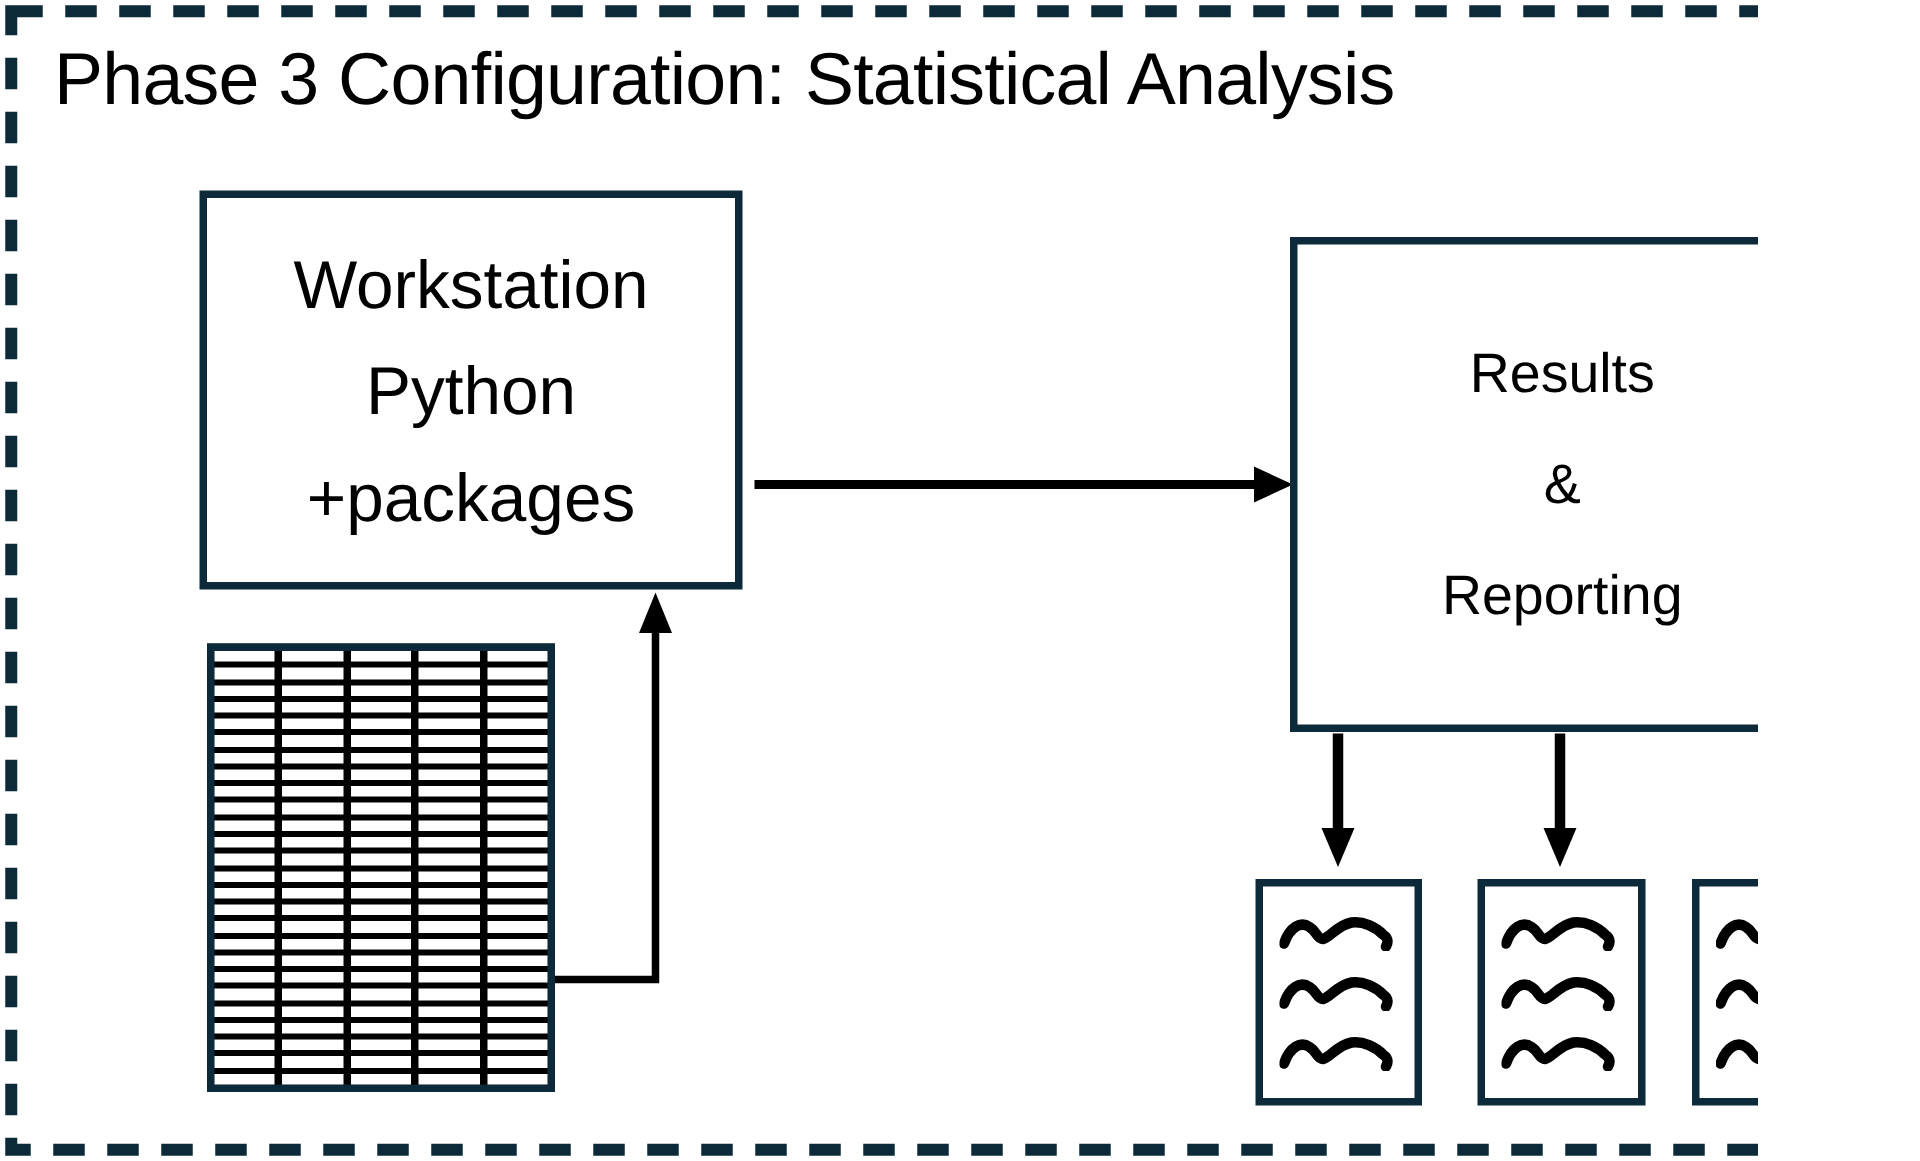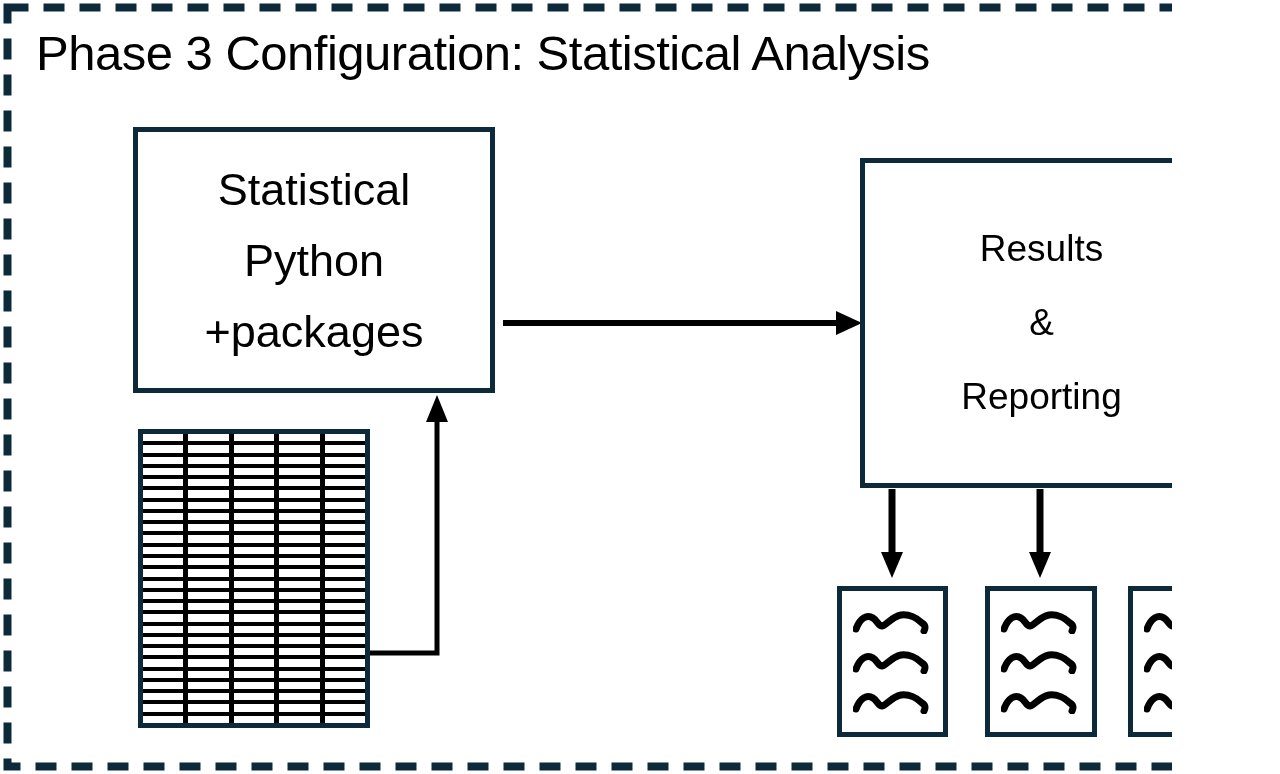--- a/index.html
+++ b/index.html
@@ -72,21 +72,21 @@
     </g>
     <g>
       <line x1="1184" y1="489" x2="1184" y2="554" stroke="var(--ink)" stroke-width="7"></line>
       <polygon points="1173,552 1195,552 1184,578" fill="var(--ink)"></polygon>
     </g>
   </svg>
 
   <div class="title">Phase 3 Configuration: Statistical Analysis</div>
 
   <div class="node node-workstation">
-    <span>Statistical
+    <span>Workstation
 Python
 +packages</span>
   </div>
 
   <div class="node node-results">
     <span>Results
 &amp;
 Reporting</span>
   </div>
 

